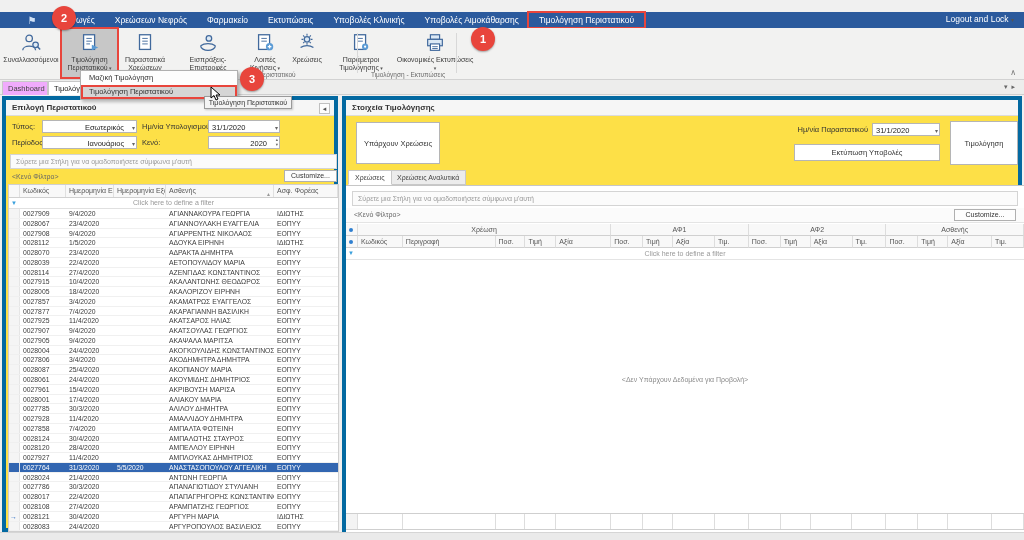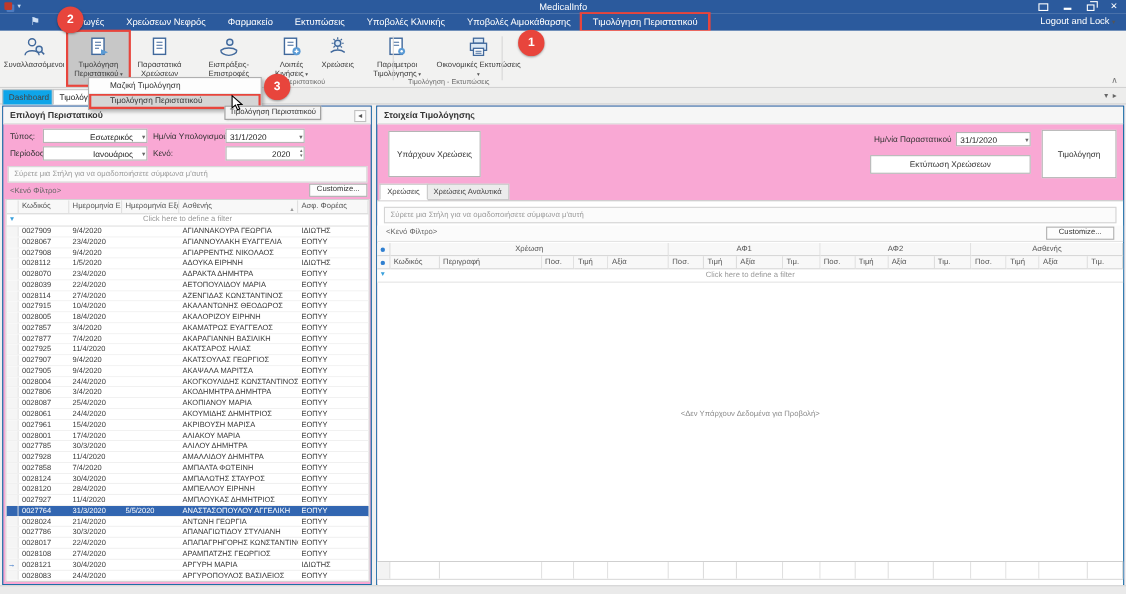--- a/index.html
+++ b/index.html
@@ -37,26 +37,26 @@
   .rbtn.boxed{box-shadow:0 0 0 2px #e8453c;z-index:5;}
   .ricon{height:22px;display:flex;align-items:center;justify-content:center;}
   .rlabel{font-size:7px;line-height:8px;text-align:center;color:#3a3a3a;margin-top:2px;}
   .caret{font-size:5px;color:#555;}
   .rsep{position:absolute;top:5px;height:40px;width:1px;background:#d8d8d8;}
   .rcap{position:absolute;top:43px;font-size:6.5px;color:#6b6b6b;text-align:center;}
   .ribbon-collapse{position:absolute;right:8px;bottom:2px;font-size:8px;color:#777;}
 
   
   .doctabs{position:absolute;left:0;top:80px;width:1024px;height:15px;background:#ededec;border-bottom:1px solid #cfcfcf;}
-  .dtab{position:absolute;top:1px;height:14px;font-size:7.5px;line-height:13px;padding:0 5px;border:1px solid #c8c8c8;border-bottom:none;background:#0ea5e9;color:#444;white-space:nowrap;overflow:hidden;}
+  .dtab{position:absolute;top:1px;height:14px;font-size:7.5px;line-height:13px;padding:0 5px;border:1px solid #c8c8c8;border-bottom:none;background:#f0abfc;color:#444;white-space:nowrap;overflow:hidden;}
   .dtab.active{background:#fff;color:#222;}
   .dtab-arrows{position:absolute;right:5px;top:3px;font-size:7px;color:#666;letter-spacing:4px;}
 
   
-  .panel{position:absolute;background:#f9a8d4;border:1px solid #0369a1;text-decoration:underline;}
+  .panel{position:absolute;background:#fde047;border:4px solid #0369a1;text-decoration:underline;}
   .p-header{position:absolute;left:0;top:0;right:0;height:16px;background:#f6f6f6;border-bottom:1px solid #dcdcdc;}
   .p-title{position:absolute;left:6px;top:3px;font-size:8px;font-weight:bold;color:#333;}
   .collapse-btn{position:absolute;right:4px;top:3px;width:11px;height:11px;border:1px solid #c0c0c0;background:#fdfdfd;font-size:7px;line-height:9px;text-align:center;color:#555;}
 
   .left-panel{left:2px;top:96px;width:336px;height:436px;}
   .right-panel{left:342px;top:96px;width:680px;height:436px;}
 
   
   .fl-label{position:absolute;font-size:7.5px;color:#333;text-align:right;}
   .combo,.datebox,.spinbox{position:absolute;height:13px;background:#fff;border:1px solid #b5b5b5;font-size:7.5px;color:#222;line-height:11px;}
@@ -106,46 +106,33 @@
   .bluedot{position:absolute;left:3px;top:4px;width:4px;height:4px;border-radius:50%;background:#2f7fd0;}
   .rg-filterrow{position:absolute;left:0;top:62px;right:0;height:12px;border-bottom:1px solid #e4e4e4;background:#fff;}
   .rg-filterrow .txt{position:absolute;left:0;right:0;text-align:center;font-size:7px;color:#999;line-height:11px;}
   .rg-empty{position:absolute;left:0;right:0;top:190px;text-align:center;font-size:7px;color:#8a8a8a;}
   .rg-footer{top:327px;height:17px;border-top:1px solid #cfcfcf;border-bottom:1px solid #cfcfcf;background:#fff;}
   .fcell{border-right:1px solid #ddd;background:#fff;}
   .find{background:#f3f3f3;border-right:1px solid #ddd;}
 
   
   .menu{position:absolute;left:80px;top:70px;width:158px;background:#fdfdfd;border:1px solid #b0b0b0;box-shadow:2px 2px 3px rgba(0,0,0,.25);z-index:40;}
-  .menu-item{height:14px;font-size:7.5px;line-height:13px;color:#333;padding-left:19px;white-space:nowrap;}
+  .menu-item{height:14px;font-size:7.5px;line-height:13px;color:#333;padding-left:8px;white-space:nowrap;}
   .menu-item.hl{background:#d5d5d5;}
   .menu-item.boxed{box-shadow:inset 0 0 0 2px #e8453c;}
   .tooltip{position:absolute;left:204px;top:96px;width:88px;height:13px;background:#f4f4f4;border:1px solid #9a9a9a;box-shadow:1px 1px 2px rgba(0,0,0,.2);font-size:7px;line-height:11px;text-align:center;color:#333;z-index:60;}
   .cursor{position:absolute;left:210px;top:86px;z-index:70;}
   .badge{position:absolute;width:24px;height:24px;border-radius:50%;background:#e8453c;color:#fff;font-size:11px;font-weight:bold;text-align:center;line-height:24px;box-shadow:0 1px 2px rgba(0,0,0,.35);z-index:80;}
   .bottom-strip{position:absolute;left:0;top:532px;width:1024px;height:8px;background:#eaeaea;border-top:1px solid #d5d5d5;}
 </style>
 </head>
 <body>
 
 <div class="app">
 
-  <div class="titlebar">
-    <div class="qat">
-      <span class="logo"></span>
-      <span class="qat-caret">▾</span>
-    </div>
-    <div class="win-title">MedicalInfo</div>
-    <div class="win-btns">
-      <span class="wb wb-screen"></span>
-      <span class="wb wb-min"></span>
-      <span class="wb wb-restore"></span>
-      <span class="wb wb-close">✕</span>
-    </div>
-  </div>
 
   <div class="tabrow">
     <span class="appmenu">⚑</span>
     <div class="rtabs">
       <span class="rtab">Εισαγωγές</span>
       <span class="rtab">Χρεώσεων Νεφρός</span>
       <span class="rtab">Φαρμακείο</span>
       <span class="rtab">Εκτυπώσεις</span>
       <span class="rtab">Υποβολές Κλινικής</span>
       <span class="rtab">Υποβολές Αιμοκάθαρσης</span>
@@ -579,21 +566,21 @@
     <div class="p-header">
       <span class="p-title">Στοιχεία Τιμολόγησης</span>
     </div>
 
     <button class="big-btn" style="left:10px;top:22px;width:84px;height:42px">Υπάρχουν Χρεώσεις</button>
     <span class="rp-label" style="left:446px;top:25px;width:76px">Ημ/νία Παραστατικού</span>
     <div class="datebox" style="left:526px;top:23px;width:68px">
       <span class="val">31/1/2020</span>
       <span class="cbx-arrow">▾</span>
     </div>
-    <button class="big-btn" style="left:448px;top:44px;width:146px;height:17px">Εκτύπωση Χρεώσεων</button>
+    <button class="big-btn" style="left:448px;top:44px;width:146px;height:17px">Εκτύπωση Υποβολές</button>
     <button class="big-btn" style="left:604px;top:21px;width:68px;height:44px">Τιμολόγηση</button>
 
     <div class="rp-tabs">
       <span class="rtab2 active" style="left:2px">Χρεώσεις</span>
       <span class="rtab2" style="left:44px">Χρεώσεις Αναλυτικά</span>
     </div>
 
     <div class="rp-grid">
       <div class="group-hint" style="left:6px;top:5px;width:666px;height:15px">Σύρετε μια Στήλη για να ομαδοποιήσετε σύμφωνα μ'αυτή</div>
       <div class="rg-filterbar">

